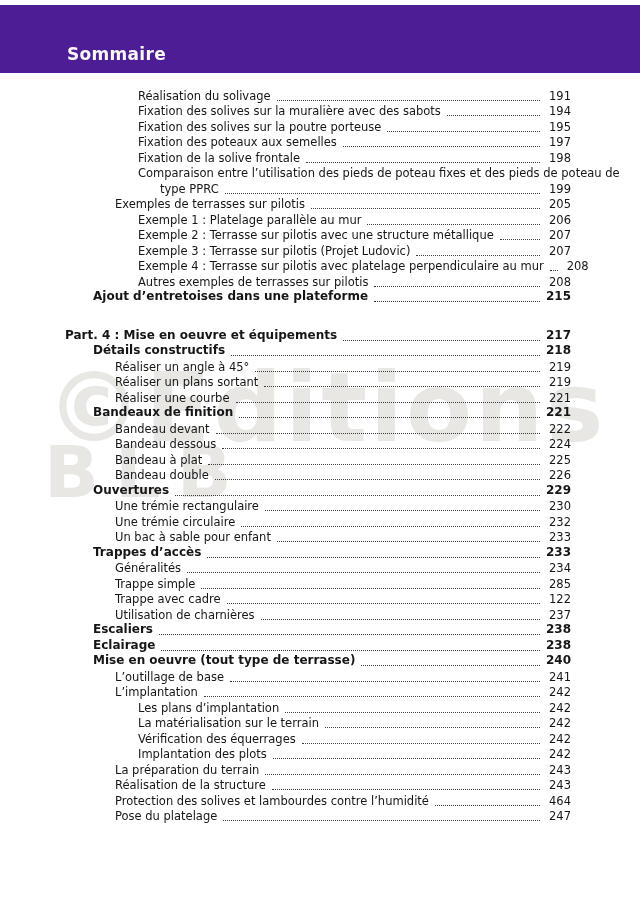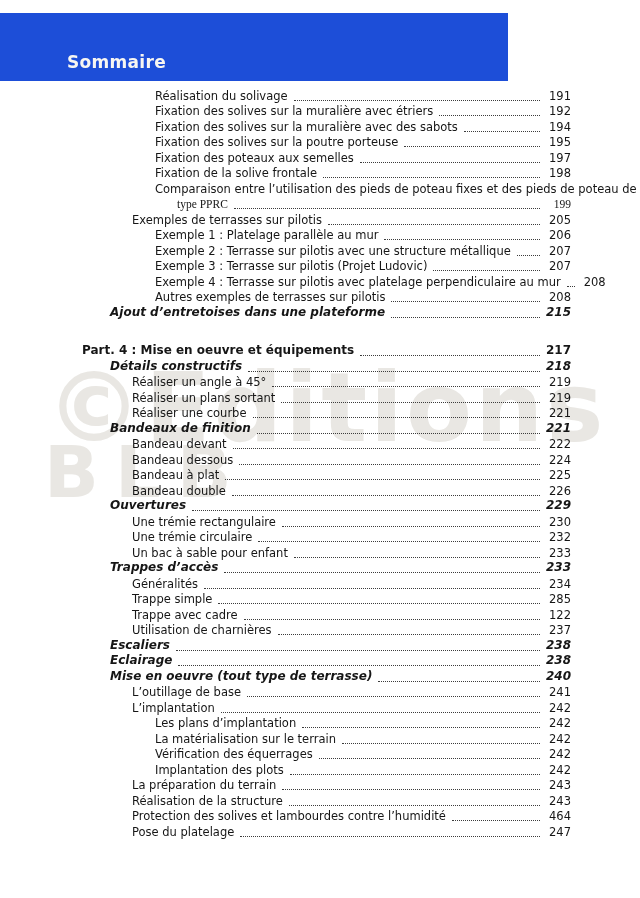--- a/index.html
+++ b/index.html
@@ -2,80 +2,75 @@
 <html><head>
 <meta charset="utf-8">
 <style>
   html,body{margin:0;padding:0;}
   body{
     width:640px;height:898px;position:relative;overflow:hidden;
     background:#ffffff;
     font-family:"DejaVu Sans","Liberation Sans",sans-serif;
   }
   .header-band{
-    position:absolute;left:0;top:13px;width:508px;height:68px;
-    background:#1d4ed8;
+    position:absolute;left:0;top:5px;width:640px;height:68px;
+    background:#4c1d95;
   }
   .header-title{
     position:absolute;left:67px;bottom:9px;
     color:#f7f6f2;font-weight:bold;font-size:17px;letter-spacing:.3px;
   }
   .watermark{
     position:absolute;z-index:0;color:#e9e7e3;font-weight:bold;
     white-space:nowrap;user-select:none;pointer-events:none;
     font-family:"DejaVu Sans","Liberation Sans",sans-serif;
   }
   .wm-line1{left:46px;top:352px;font-size:96px;letter-spacing:3px;}
   .wm-line2{left:44px;top:430px;font-size:72px;letter-spacing:16px;}
   .toc{
     position:absolute;left:65px;top:87px;width:506px;z-index:1;
     color:#161616;
   }
   .toc-row{
     display:flex;align-items:flex-end;
-    height:15.5px;font-size:11.5px;line-height:14px;margin-left:17px;
+    height:15.5px;font-size:11.5px;line-height:14px;
   }
   .toc-row .title{white-space:nowrap;}
   .toc-row .leader{
     flex:1 1 auto;min-width:8px;
     border-bottom:1.6px dotted #3c3c3c;
     margin:0 5px 2px 6px;
   }
   .toc-row .pagenum{flex:0 0 26px;text-align:right;}
   .toc-row .spacer{flex:1 1 auto;}
   .ind-1{padding-left:28px;}
   .ind-2{padding-left:50px;}
   .ind-3{padding-left:73px;}
-  .ind-4{padding-left:95px;font-family:Liberation Serif, serif;}
+  .ind-4{padding-left:95px;}
   .st-part{font-weight:bold;font-size:12px;line-height:15px;}
-  .st-section{font-weight:bold;font-style:italic;font-size:12px;line-height:15px;}
+  .st-section{font-weight:bold;font-size:12px;line-height:15px;}
   .gap-before{margin-top:23px;}
 </style>
 </head>
 <body>
 
 <div class="header-band">
   <div class="header-title">Sommaire</div>
 </div>
 
 <div class="watermark wm-line1">©Editions</div>
 <div class="watermark wm-line2">BLB</div>
 
 <div class="toc" id="toc">
     <div class="toc-row ind-3 st-entry">
       <span class="title">Réalisation du solivage</span>
       <span class="leader"></span>
       <span class="pagenum">191</span>
     </div>
     <div class="toc-row ind-3 st-entry">
-      <span class="title">Fixation des solives sur la muralière avec étriers</span>
-      <span class="leader"></span>
-      <span class="pagenum">192</span>
-    </div>
-    <div class="toc-row ind-3 st-entry">
       <span class="title">Fixation des solives sur la muralière avec des sabots</span>
       <span class="leader"></span>
       <span class="pagenum">194</span>
     </div>
     <div class="toc-row ind-3 st-entry">
       <span class="title">Fixation des solives sur la poutre porteuse</span>
       <span class="leader"></span>
       <span class="pagenum">195</span>
     </div>
     <div class="toc-row ind-3 st-entry">

